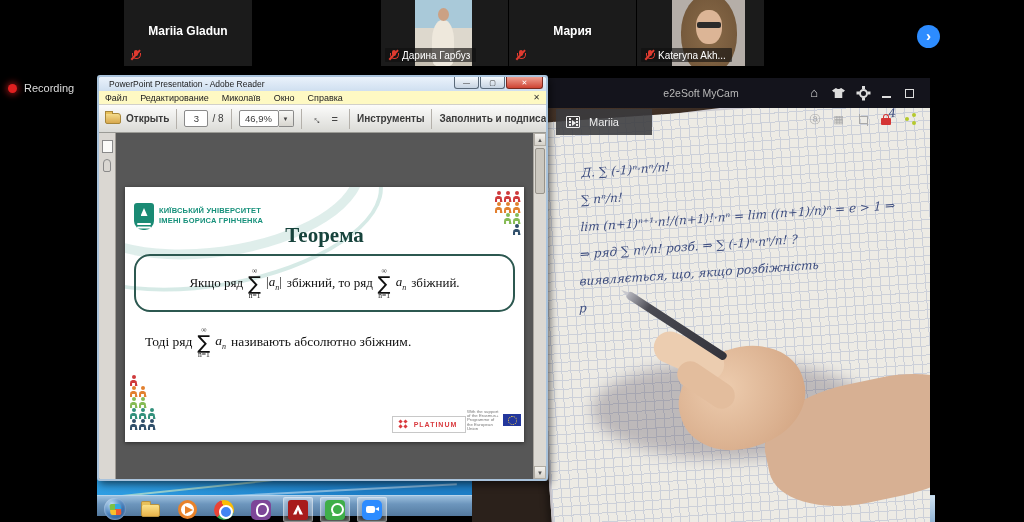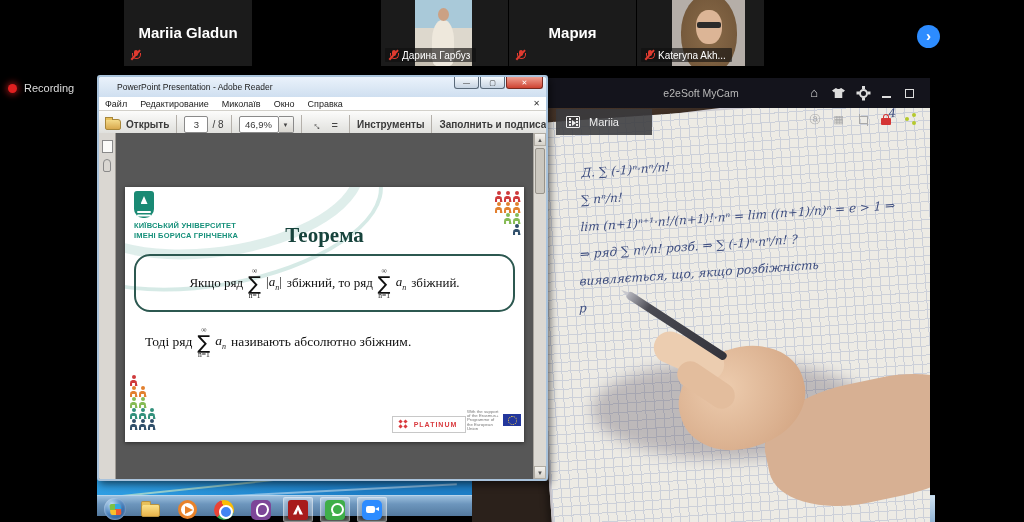--- a/index.html
+++ b/index.html
@@ -4,21 +4,21 @@
 <style>
   html,body{margin:0;padding:0;background:#000;}
   *{box-sizing:border-box;}
   #screen{position:relative;width:1024px;height:522px;background:#000;overflow:hidden;
           font-family:"Liberation Sans",sans-serif;}
 
   
   .strip{position:absolute;left:0;top:0;width:1024px;height:66px;background:#000;}
   .tile{position:absolute;top:0;height:66px;background:#1b1b1b;overflow:hidden;}
   .tile .pname{position:absolute;left:0;right:0;top:24px;text-align:center;color:#fff;
-               font-size:15px;font-weight:bold;}
+               font-size:12px;font-weight:bold;}
   .chip{position:absolute;left:4px;bottom:4px;display:flex;align-items:center;gap:3px;
         background:rgba(15,15,15,.62);color:#fff;font-size:10px;padding:1px 6px 1px 3px;border-radius:1px;}
   .chip.bare{background:transparent;padding:1px 2px;}
   .mic-off{position:relative;width:11px;height:12px;display:inline-block;flex:0 0 auto;}
   .mic-off::before{content:"";position:absolute;left:3.5px;top:1px;width:4px;height:6px;border-radius:2px;background:#e03b30;}
   .mic-off::after{content:"";position:absolute;left:1.5px;top:3.5px;width:7px;height:5px;border:1px solid #e03b30;border-top:none;border-radius:0 0 5px 5px;}
   .mic-off i{position:absolute;left:-1px;top:5px;width:13px;height:1.5px;background:#e03b30;transform:rotate(-48deg);}
   .vid2{background:linear-gradient(100deg,#6b4a12,#cf9226 35%,#e9bc4e 62%,#a06c15);border:2px solid #7dc242;}
   .vid2 .silh{position:absolute;left:8px;bottom:-8px;width:68px;height:52px;background:#2a1a06;border-radius:50% 50% 40% 40%;}
   .vid2 .hair{position:absolute;left:22px;bottom:24px;width:46px;height:30px;background:#c8a15a;border-radius:50%;}
@@ -78,27 +78,27 @@
   .t-bars{width:11px;height:10px;position:relative;}
   .t-bars::after{content:"";position:absolute;left:0;bottom:0;width:3px;height:4px;background:#e9eff5;
                  box-shadow:4px -2px 0 #e9eff5,8px -5px 0 #e9eff5;}
   .t-speaker{width:10px;height:10px;background:#e9eff5;clip-path:polygon(0 32%,32% 32%,62% 4%,62% 96%,32% 68%,0 68%);}
   .clock{position:absolute;right:12px;top:2px;width:66px;color:#fff;font-size:9px;line-height:11px;text-align:center;text-shadow:0 1px 1px #1a3a5a;}
   .showdesk{position:absolute;right:0;top:0;width:6px;height:27px;background:linear-gradient(#cfe2f2,#8fb3d4);border-left:1px solid #3a5a7a;}
 
   
   .reader{position:absolute;left:97px;top:75px;width:451px;height:406px;border:2px solid #a9c3dc;border-radius:3px;
           background:#575757;box-shadow:2px 3px 8px rgba(0,0,0,.6);overflow:hidden;z-index:5;}
-  .r-title{height:20px;background:linear-gradient(#eaf2fb,#cfdff0);display:flex;align-items:center;padding:0 18px;
+  .r-title{height:14px;background:linear-gradient(#eaf2fb,#cfdff0);display:flex;align-items:center;padding:0 10px;
            font-size:8.5px;color:#1a1a1a;position:relative;}
   .wbtns{position:absolute;right:3px;top:0;display:flex;gap:1px;}
   .wbtn{width:25px;height:12px;border:1px solid #5a6a7a;border-top:none;border-radius:0 0 3px 3px;
         background:linear-gradient(#f6fafd,#c6d3e2);font-size:7px;color:#333;display:flex;align-items:center;justify-content:center;line-height:0;}
   .wbtn.close{width:37px;background:linear-gradient(#f0a092,#ce4433);border-color:#7a2a20;color:#fff;}
-  .r-menu{height:14px;background:#ffffff;border-bottom:1px solid #d2d0ca;display:flex;align-items:center;gap:13px;
+  .r-menu{height:14px;background:#fef9c3;border-bottom:1px solid #d2d0ca;display:flex;align-items:center;gap:13px;
           padding:0 6px;font-size:9px;color:#222;position:relative;text-align:center;}
   .r-menu .docx{position:absolute;right:6px;font-size:8px;color:#333;}
   .r-tools{height:28px;background:linear-gradient(#fcfcfb,#dadad6);border-bottom:1px solid #9b9b96;
            display:flex;align-items:center;padding:0 6px;font-size:10px;color:#3a3a3a;white-space:nowrap;overflow:hidden;}
   .r-tools b{font-weight:bold;}
   .tsep{width:1px;height:20px;background:#b4b0aa;margin:0 7px;flex:0 0 auto;}
   .ofolder{width:16px;height:11px;background:linear-gradient(#f4da8a,#d8a94e);border:1px solid #a8873a;border-radius:1px 3px 2px 2px;margin-right:5px;position:relative;flex:0 0 auto;}
   .ofolder::before{content:"";position:absolute;left:-1px;top:-3px;width:6px;height:2px;background:#e8c05a;border:1px solid #a8873a;border-bottom:none;}
   .pgbox,.zbox{height:17px;background:#fff;border:1px solid #8a8a8a;border-radius:2px;font-size:9.5px;
                display:flex;align-items:center;justify-content:center;flex:0 0 auto;}
@@ -117,21 +117,21 @@
           font-size:6px;color:#555;display:flex;align-items:center;justify-content:center;}
   .sarrow.up{top:0;} .sarrow.down{bottom:0;}
   .sthumb{position:absolute;left:1px;top:15px;width:10px;height:46px;background:#cbc7bf;border:1px solid #97938b;border-radius:2px;}
 
   
   .slide{position:absolute;left:9px;top:54px;width:399px;height:255px;background:#fff;box-shadow:0 1px 4px rgba(0,0,0,.5);overflow:hidden;}
   .swoosh{position:absolute;left:-60px;top:-70px;width:300px;height:140px;border-radius:50%;
           border:10px solid rgba(26,138,116,.14);transform:rotate(-8deg);}
   .swoosh2{position:absolute;left:-80px;top:-50px;width:340px;height:150px;border-radius:50%;
            border:4px solid rgba(26,138,116,.18);transform:rotate(-10deg);}
-  .logo-row{position:absolute;left:9px;top:4px;display:flex;align-items:flex-start;flex-direction:column;}
+  .logo-row{position:absolute;left:9px;top:16px;display:flex;gap:5px;align-items:flex-start;}
   .shield{width:20px;height:27px;background:#1a8a74;border-radius:3px 3px 9px 9px;position:relative;flex:0 0 auto;}
   .shield::after{content:"";position:absolute;left:6.5px;top:5px;width:7px;height:8px;background:#fff;clip-path:polygon(50% 0,100% 100%,0 100%);}
   .shield::before{content:"";position:absolute;left:3px;bottom:5px;width:14px;height:2px;background:#fff;border-radius:2px;box-shadow:0 3.5px 0 #fff;}
   .uni{font-size:7.5px;font-weight:bold;color:#15907a;line-height:9.5px;letter-spacing:.2px;padding-top:3px;}
   .s-title{position:absolute;left:0;right:0;top:36px;text-align:center;font-family:"Liberation Serif",serif;
            font-size:21px;font-weight:bold;color:#17433c;}
   .thm-box{position:absolute;left:9px;right:9px;top:67px;height:58px;border:2px solid #2c5850;border-radius:16px;
            display:flex;align-items:center;justify-content:center;gap:5px;
            font-family:"Liberation Serif",serif;font-size:13px;color:#101010;}
   .coroll{position:absolute;left:20px;top:139px;display:flex;align-items:center;gap:5px;

